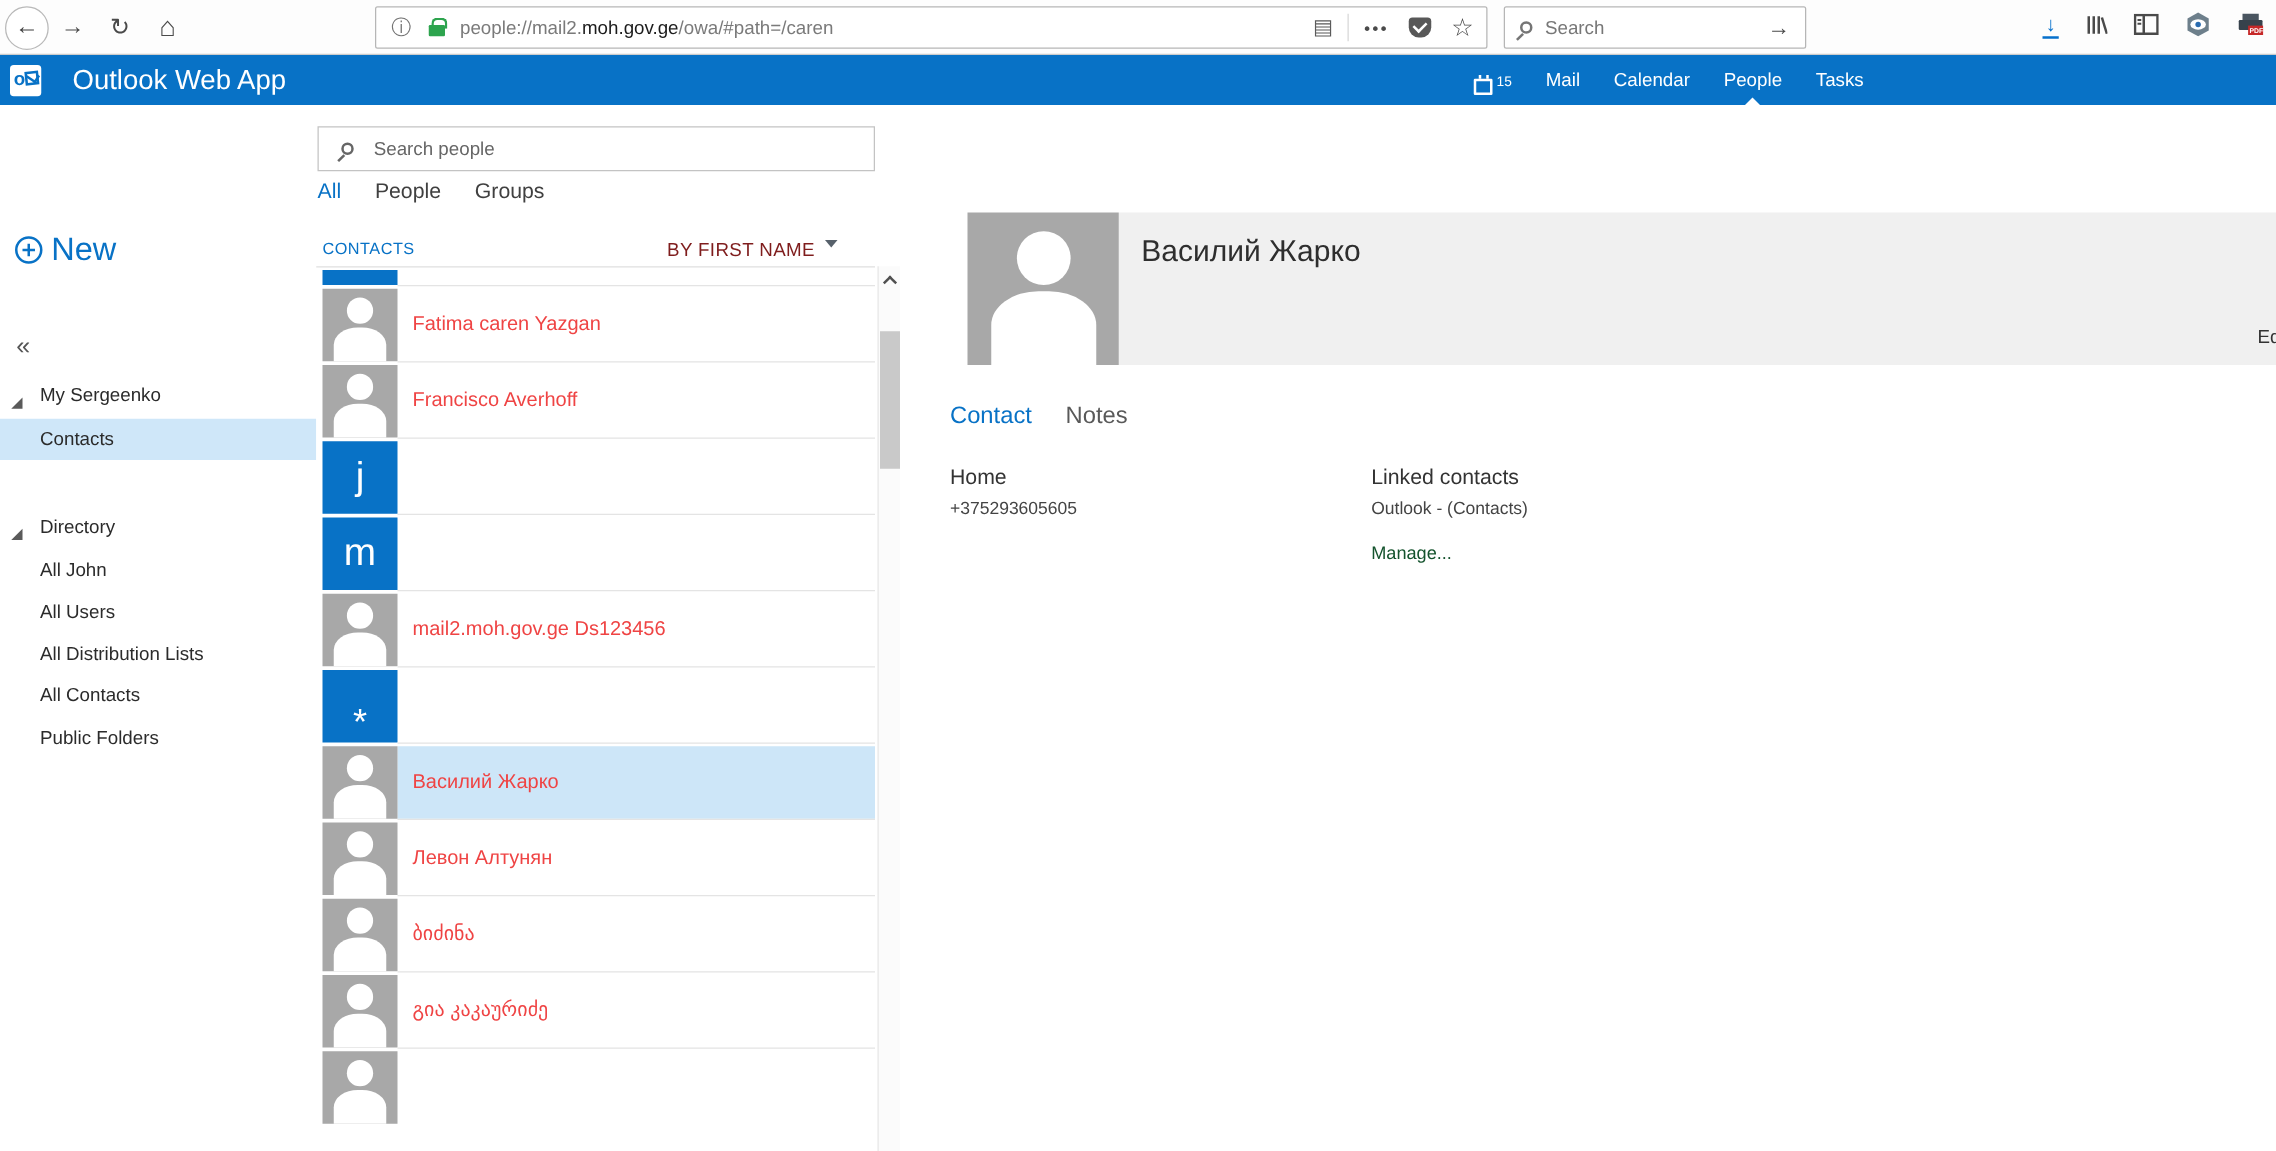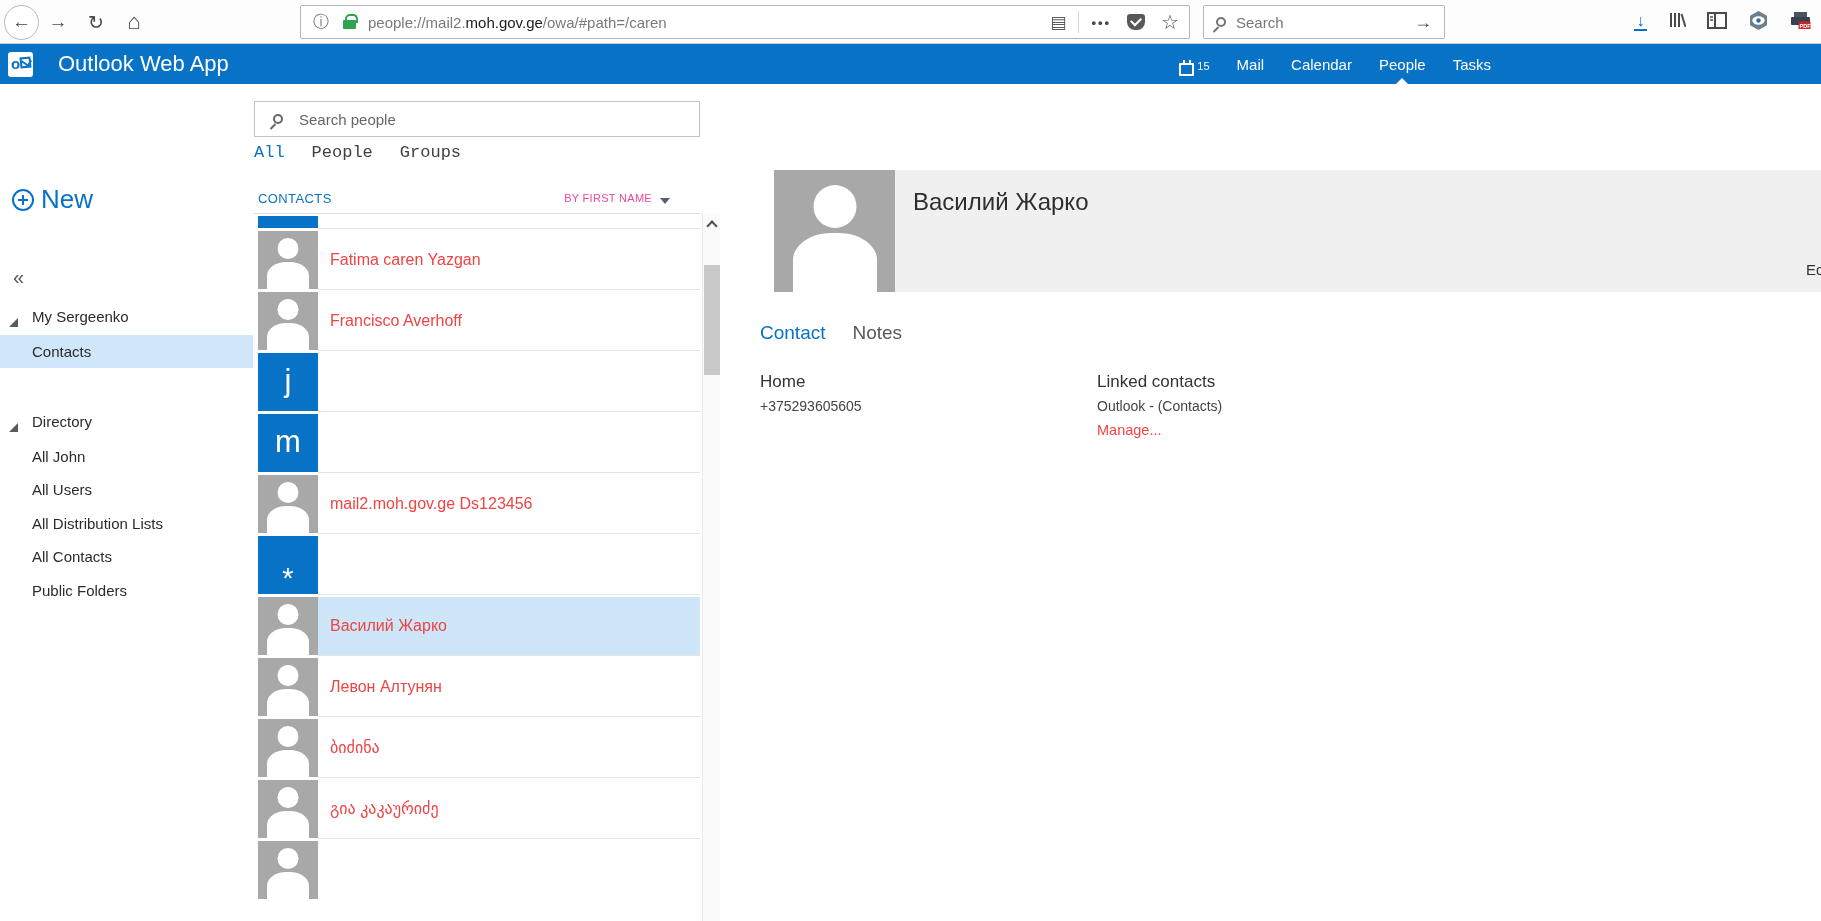--- a/index.html
+++ b/index.html
@@ -69,24 +69,24 @@
   .tree-item { position:absolute; left:0; width:253px; height:22px; font-size:15px; color:#2b2b2b; line-height:22px; }
   .tree-item .tree-text { margin-left:32px; }
   .tree-item.selected { height:33px; line-height:33px; background:#cfe7f9; }
 
   
   .people-pane { position:absolute; left:253px; top:84px; width:469px; bottom:0; background:#fff; }
   .p-search { position:absolute; left:1px; top:17px; width:446px; height:36px; border:1px solid #c3c3c3; display:flex; align-items:center; }
   .p-search .icon-mag { margin-left:18px; border-color:#666; }
   .p-search .icon-mag::after { background:#666; }
   .p-search-ph { margin-left:16px; font-size:15px; color:#666; }
-  .p-filters { position:absolute; left:1px; top:59px; display:flex; gap:27px; font-size:17px; color:#404040;font-family:Liberation Mono, monospace; }
+  .p-filters { position:absolute; left:1px; top:59px; display:flex; gap:27px; font-size:17px; color:#404040; }
   .p-filters .f-active { color:#0872c6; }
   .p-listhead { position:absolute; left:5px; top:107px; font-size:13px; color:#0872c6; letter-spacing:0.4px; }
-  .p-sort { position:absolute; right:52px; top:108px; display:flex; align-items:flex-end; font-size:11px; color:#ec4899; letter-spacing:0.3px; }
+  .p-sort { position:absolute; right:52px; top:108px; display:flex; align-items:flex-start; font-size:15px; color:#7f1d1d; letter-spacing:0.3px; }
   .p-sort .caret { width:0; height:0; border-left:5px solid transparent; border-right:5px solid transparent; border-top:6px solid #57616b; margin-left:8px; }
   .list { position:absolute; left:0; top:129px; width:447px; bottom:0; overflow:hidden; border-top:1px solid #e0e0e0; }
   .row { position:relative; height:61px; }
   .row::after { content:""; position:absolute; left:65px; right:0; bottom:2px; height:1px; background:#e4e4e4; }
   .row.partial-top { height:17px; }
   .row.partial-bottom { height:20px; }
   .row.partial-bottom::after { display:none; }
   .sel-bg { display:none; position:absolute; left:65px; right:0; top:0; height:58px; background:#cde6f8; }
   .row.selected .sel-bg { display:block; }
   .tile-avatar { position:absolute; left:5px; top:0; width:60px; height:58px; background:#a8a8a8; overflow:hidden; }
@@ -108,21 +108,21 @@
   .big-avatar::after { content:""; position:absolute; left:50%; top:63px; transform:translateX(-50%); width:84px; height:60px; border-radius:45% 45% 0 0; background:#fff; }
   .d-title { position:absolute; left:18px; top:18px; font-size:24px; color:#2e2e2e; white-space:nowrap; }
   .d-edit { position:absolute; left:911px; top:91px; font-size:15px; color:#333; white-space:nowrap; }
   .d-tabs { position:absolute; left:38px; top:238px; display:flex; gap:27px; font-size:19px; color:#595959; }
   .d-tabs .t-active { color:#0872c6; }
   .d-col { position:absolute; top:288px; }
   .d-col.c1 { left:38px; }
   .d-col.c2 { left:375px; }
   .d-h { font-size:17px; color:#333; }
   .d-v { font-size:14px; color:#444; margin-top:6px; }
-  .d-link { font-size:14.5px; color:#ef4444; margin-top:8px; }
+  .d-link { font-size:14.5px; color:#14532d; margin-top:21px; }
 </style>
 </head>
 <body>
 
 <div class="screen">
 
   <div class="chrome">
     <div class="nav-btns">
       <div class="btn-circle">
           <span>←</span>

